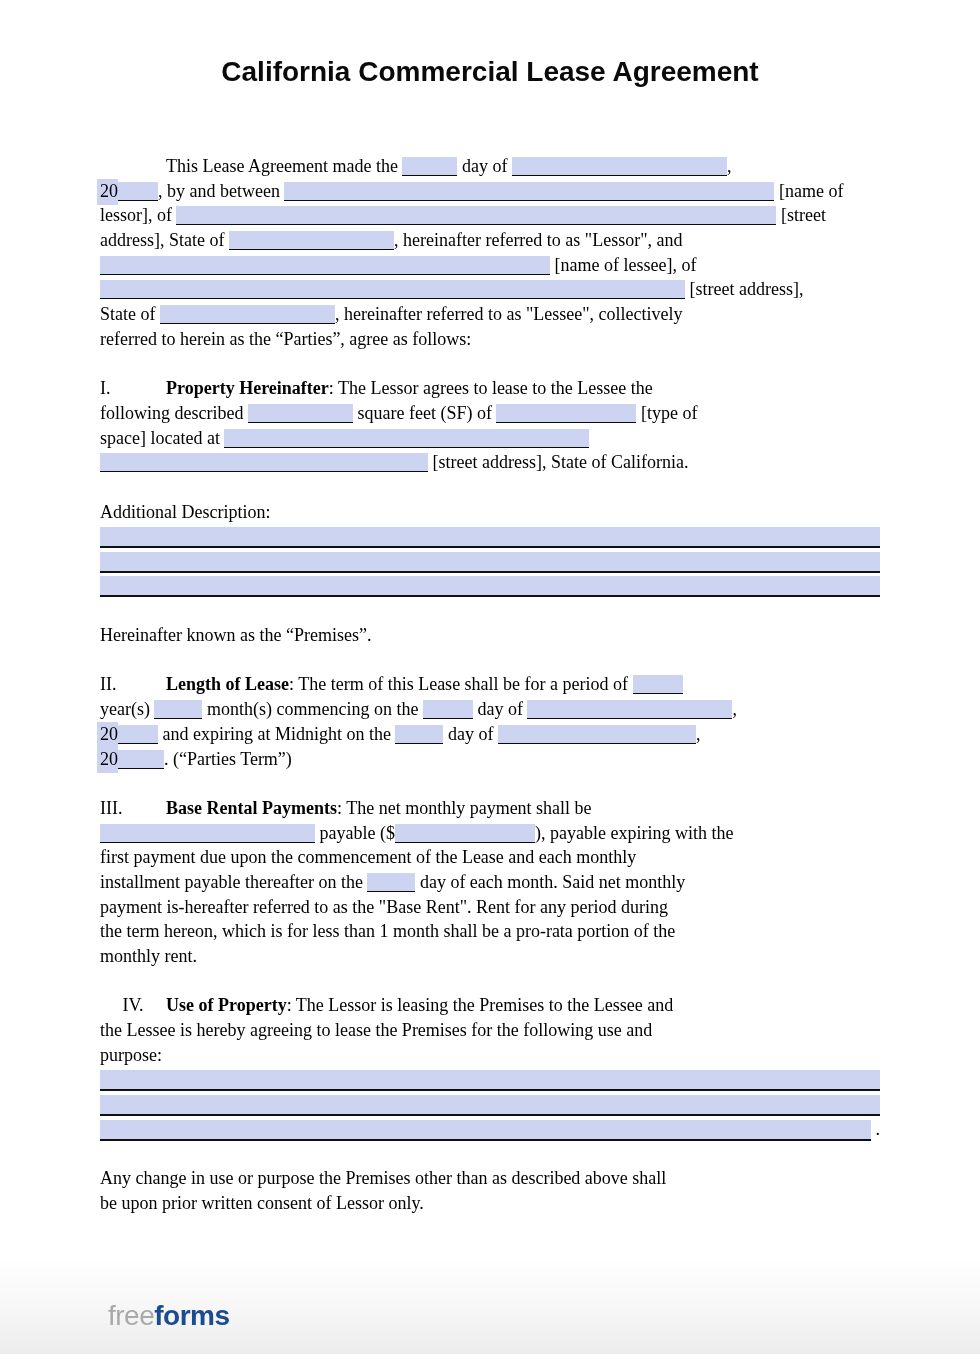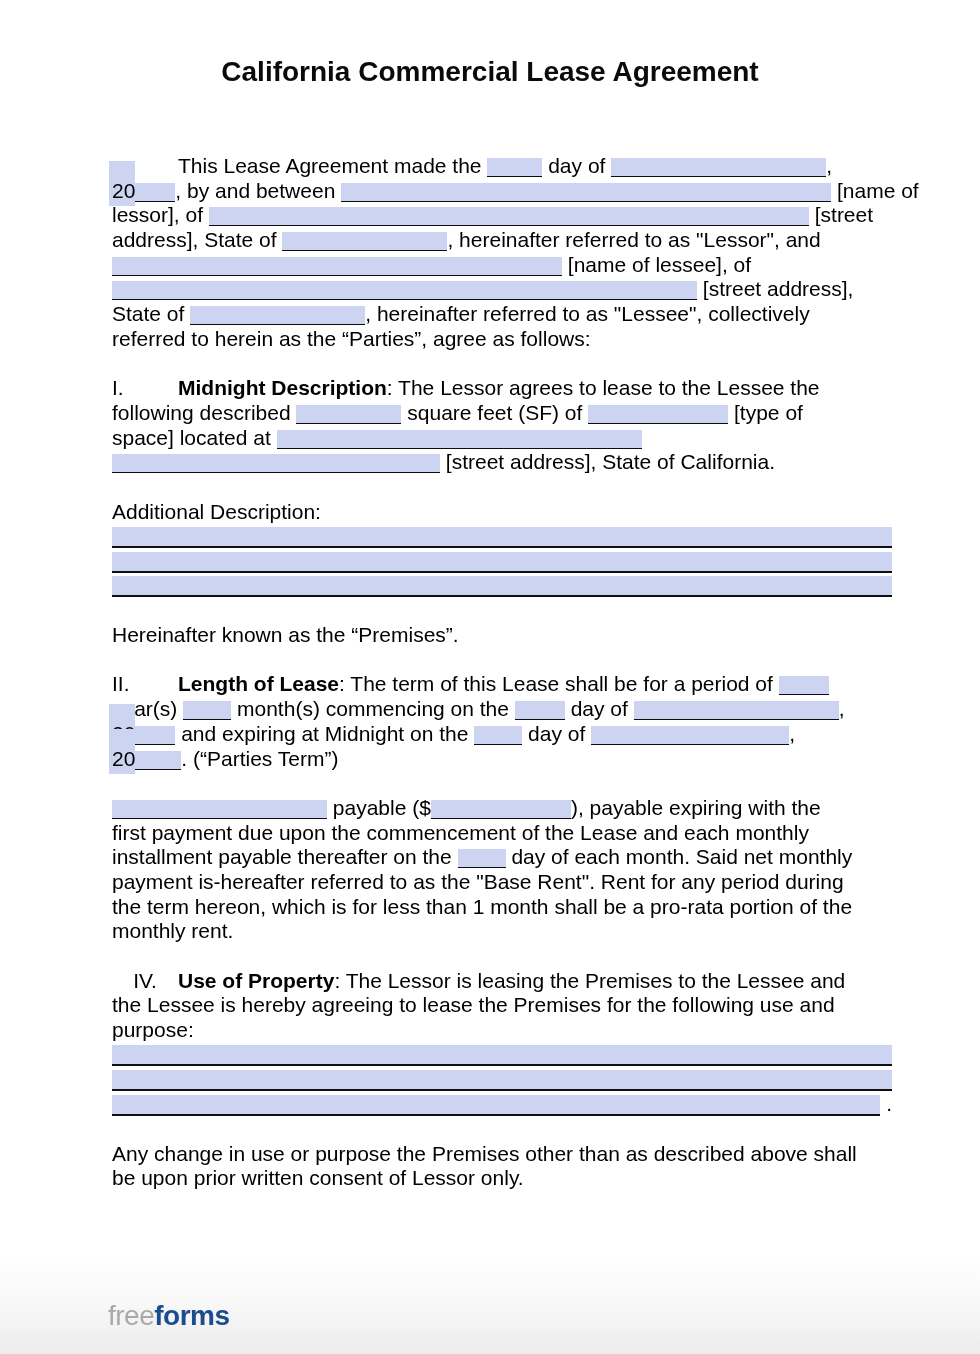--- a/index.html
+++ b/index.html
@@ -19,40 +19,41 @@
     position: absolute;
     top: 42px; left: 0; right: 0;
     margin: 0;
     text-align: center;
     font-size: 28px;
     font-weight: bold;
     color: #0a0a0a;
   }
   .content {
     position: absolute;
-    left: 112px;
+    left: 100px;
     top: 140px;
     width: 780px;
-    font-size: 21px;
+    font-size: 18px;
     line-height: 24.7px;
+    font-family: Liberation Serif, serif;
   }
   .para { margin: 0 0 24.7px 0; }
   .line { height: 24.7px; white-space: pre; overflow: visible; }
   .line.barline { display: flex; align-items: flex-end; }
   .num { display: inline-block; width: 66px; }
   .blank {
     display: inline-block;
     height: 19px;
     background: var(--hl);
     border-bottom: 1.8px solid #0c0c0c;
     vertical-align: -4px;
   }
   .ht {
     background: var(--hl);
-    padding: 18px 0 4px 3px;
+    padding: 2px 0 4px 3px;
     margin-left: -3px;
   }
   .bar {
     flex: 1 1 auto;
     height: 21px;
     background: var(--hl);
     border-bottom: 2px solid #101010;
     margin-bottom: 1px;
   }
   .barline .tail { white-space: pre; }
@@ -84,41 +85,42 @@
         <div class="line"><span class="num" style="width: 66px;"></span><span>This Lease Agreement made the </span><span class="blank" style="width: 55px;"></span><span> day of </span><span class="blank" style="width: 215px;"></span><span>,</span></div>
         <div class="line"><span class="ht">20</span><span class="blank" style="width: 40px;"></span><span>, by and between </span><span class="blank" style="width: 490px;"></span><span> [name of</span></div>
         <div class="line"><span>lessor], of </span><span class="blank" style="width: 600px;"></span><span> [street</span></div>
         <div class="line"><span>address], State of </span><span class="blank" style="width: 165px;"></span><span>, hereinafter referred to as "Lessor", and</span></div>
         <div class="line"><span class="blank" style="width: 450px;"></span><span> [name of lessee], of</span></div>
         <div class="line"><span class="blank" style="width: 585px;"></span><span> [street address],</span></div>
         <div class="line"><span>State of </span><span class="blank" style="width: 175px;"></span><span>, hereinafter referred to as "Lessee", collectively</span></div>
         <div class="line"><span>referred to herein as the “Parties”, agree as follows:</span></div>
       </div>
       <div class="para">
-        <div class="line"><span class="num" style="width: 66px;">I.</span><b>Midnight Description</b><span>: The Lessor agrees to lease to the Lessee the</span></div>
+        <div class="line"><span class="num" style="width: 66px;">I.</span><b>Property Hereinafter</b><span>: The Lessor agrees to lease to the Lessee the</span></div>
         <div class="line"><span>following described </span><span class="blank" style="width: 105px;"></span><span> square feet (SF) of </span><span class="blank" style="width: 140px;"></span><span> [type of</span></div>
         <div class="line"><span>space] located at </span><span class="blank" style="width: 365px;"></span></div>
         <div class="line"><span class="blank" style="width: 328px;"></span><span> [street address], State of California.</span></div>
       </div>
       <div class="para">
         <div class="line"><span>Additional Description:</span></div>
         <div class="line barline"><span class="bar"></span></div>
         <div class="line barline"><span class="bar"></span></div>
         <div class="line barline"><span class="bar"></span></div>
       </div>
       <div class="para">
         <div class="line"><span>Hereinafter known as the “Premises”.</span></div>
       </div>
       <div class="para">
         <div class="line"><span class="num" style="width: 66px;">II.</span><b>Length of Lease</b><span>: The term of this Lease shall be for a period of </span><span class="blank" style="width: 50px;"></span></div>
         <div class="line"><span>year(s) </span><span class="blank" style="width: 48px;"></span><span> month(s) commencing on the </span><span class="blank" style="width: 50px;"></span><span> day of </span><span class="blank" style="width: 205px;"></span><span>,</span></div>
         <div class="line"><span class="ht">20</span><span class="blank" style="width: 40px;"></span><span> and expiring at Midnight on the </span><span class="blank" style="width: 48px;"></span><span> day of </span><span class="blank" style="width: 198px;"></span><span>,</span></div>
         <div class="line"><span class="ht">20</span><span class="blank" style="width: 46px;"></span><span>. (“Parties Term”)</span></div>
       </div>
       <div class="para">
+        <div class="line"><span class="num" style="width: 66px;">III.</span><b>Base Rental Payments</b><span>: The net monthly payment shall be</span></div>
         <div class="line"><span class="blank" style="width: 215px;"></span><span> payable ($</span><span class="blank" style="width: 140px;"></span><span>), payable expiring with the</span></div>
         <div class="line"><span>first payment due upon the commencement of the Lease and each monthly</span></div>
         <div class="line"><span>installment payable thereafter on the </span><span class="blank" style="width: 48px;"></span><span> day of each month. Said net monthly</span></div>
         <div class="line"><span>payment is-hereafter referred to as the "Base Rent". Rent for any period during</span></div>
         <div class="line"><span>the term hereon, which is for less than 1 month shall be a pro-rata portion of the</span></div>
         <div class="line"><span>monthly rent.</span></div>
       </div>
       <div class="para">
         <div class="line"><span class="num" style="width: 66px; text-align: center;">IV.</span><b>Use of Property</b><span>: The Lessor is leasing the Premises to the Lessee and</span></div>
         <div class="line"><span>the Lessee is hereby agreeing to lease the Premises for the following use and</span></div>

